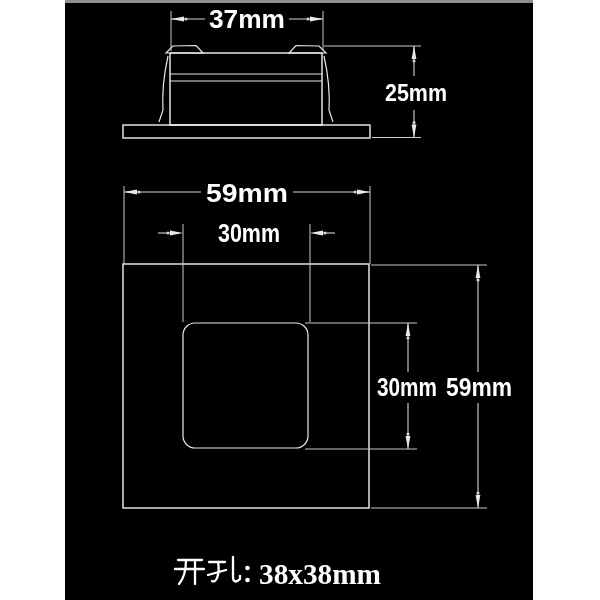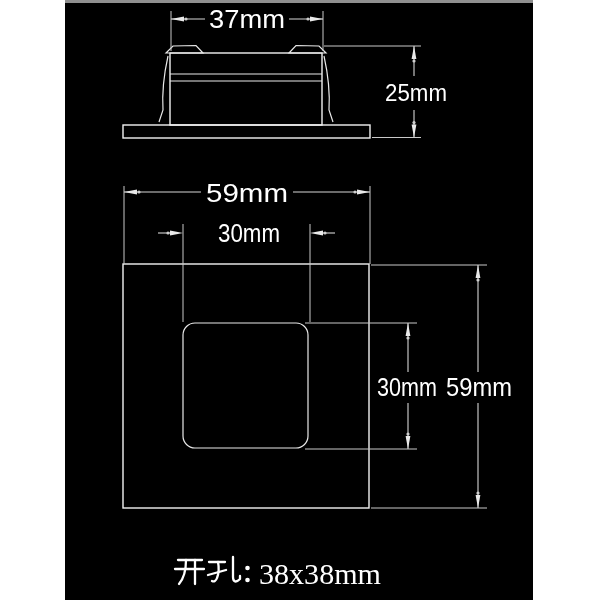--- a/index.html
+++ b/index.html
@@ -3,20 +3,21 @@
 <meta charset="utf-8">
 <style>
   html, body { margin: 0; padding: 0; background: #ffffff; }
   .stage {
     position: relative;
     width: 600px;
     height: 600px;
     background: #ffffff;
     overflow: hidden;
     font-family: "Liberation Sans", "DejaVu Sans", sans-serif;
+    font-weight: bold;
   }
   .canvas {
     position: absolute;
     left: 65px;
     top: 0;
     width: 468px;
     height: 600px;
     background: #000000;
   }
   .top-edge {

